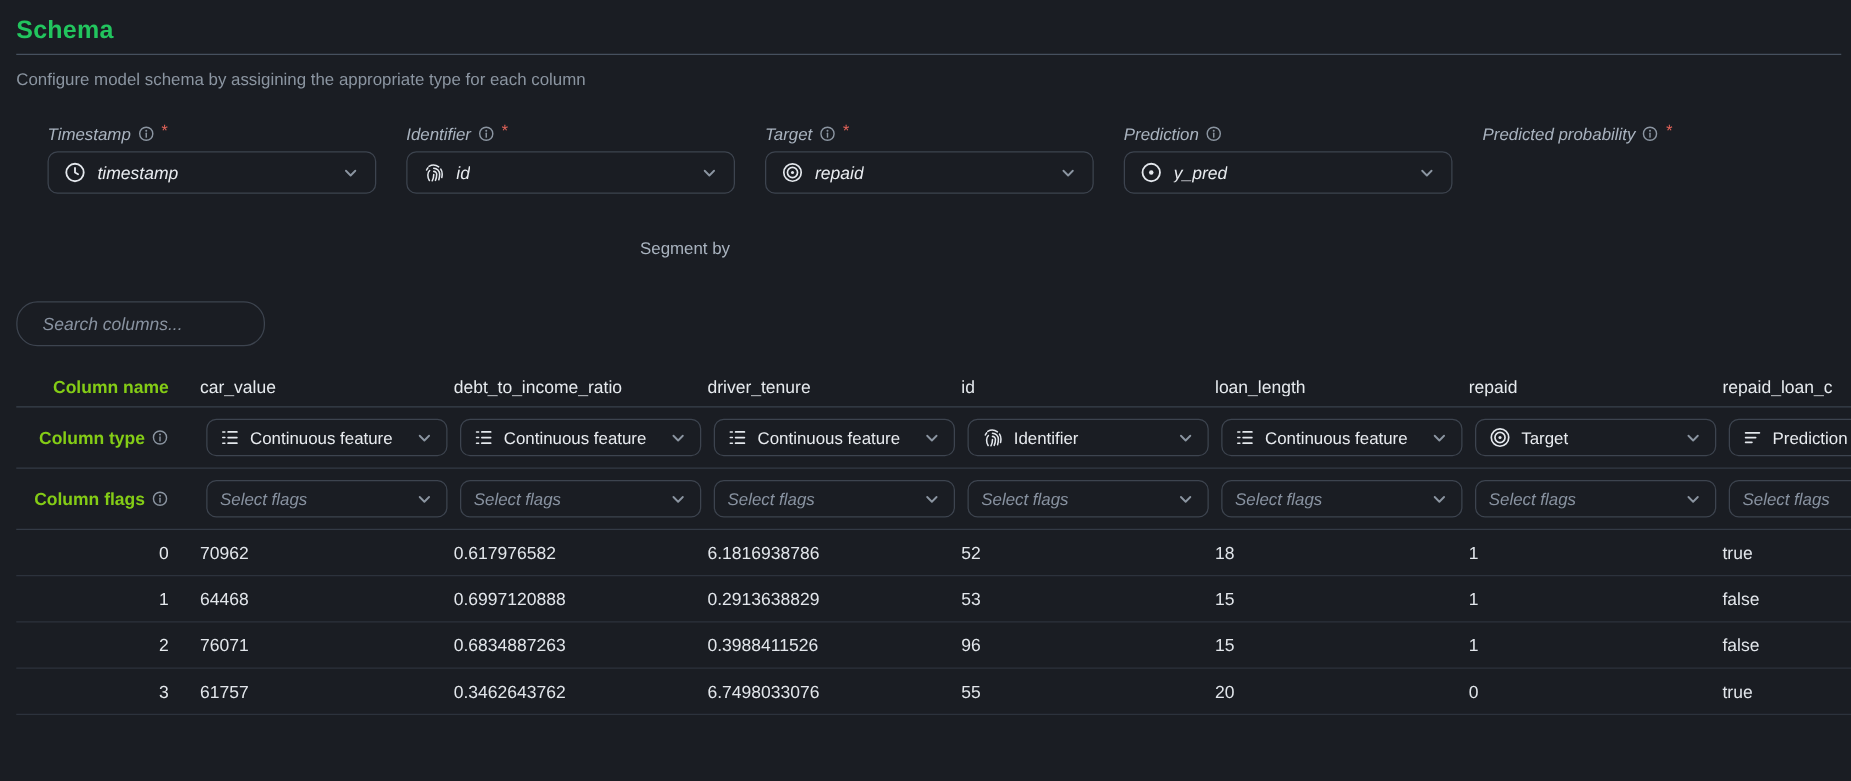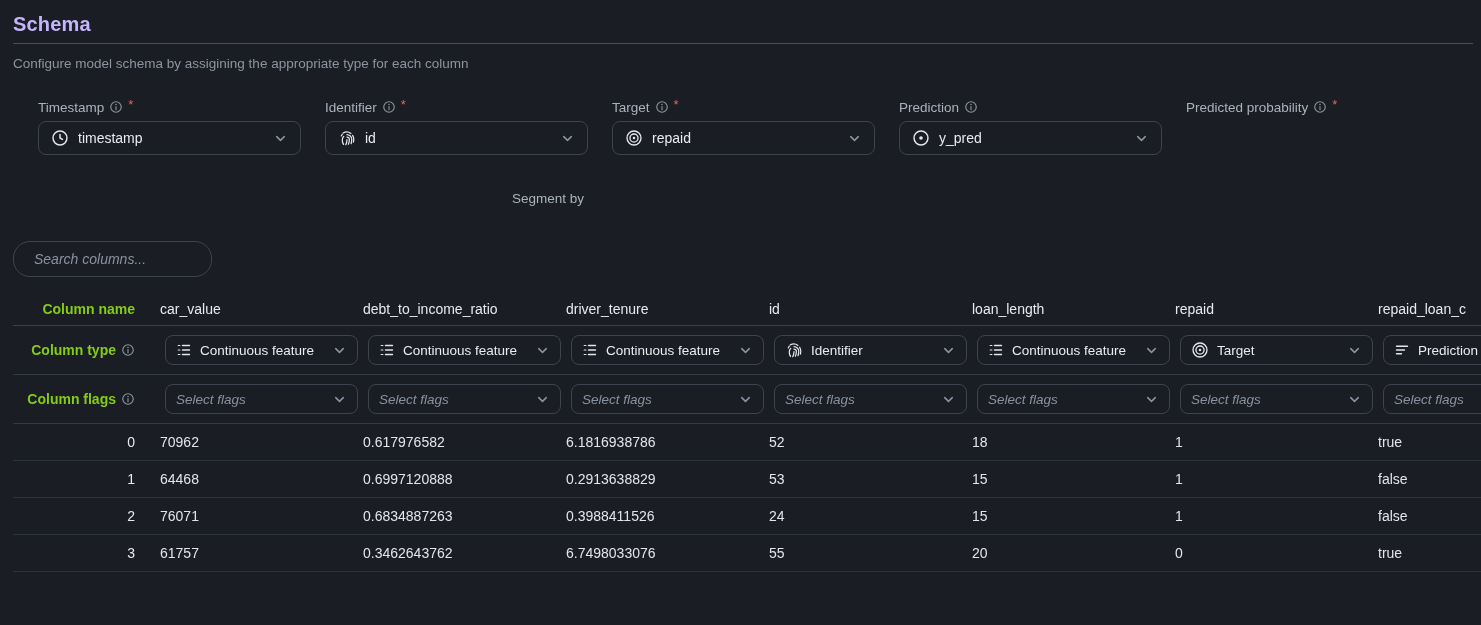--- a/index.html
+++ b/index.html
@@ -6,28 +6,28 @@
   html, body {
     width: 1481px; height: 625px;
     background: #1a1d23;
     overflow: hidden;
     font-family: "Liberation Sans", "DejaVu Sans", sans-serif;
     color: #e8ebef;
   }
   .page-title {
     margin: 12px 0 0 13px;
     font-size: 20px; line-height: 24px; font-weight: bold;
-    color: #c4b5fd; letter-spacing: .2px;
+    color: #22c55e; letter-spacing: .2px;
   }
   .title-divider { height: 1px; background: #46505e; margin: 7px 8px 0 13px; }
   .subtitle { margin: 12px 13px 0 13px; font-size: 13.5px; line-height: 16px; color: #8b95a1; }
 
   
   .fields-row { display: flex; gap: 24px; margin: 28px 0 0 38px; }
-  .field { width: 263px; }
+  .field { width: 263px; font-style: italic; }
   .field-label {
     display: flex; align-items: center; gap: 5px;
     font-size: 13.5px; color: #a9b3bf; height: 14px; margin-bottom: 7px;
   }
   .req { color: #e5645a; font-size: 13px; line-height: 10px; margin-top: -4px; }
   .icon { display: inline-flex; align-items: center; justify-content: center; color: #8b95a1; flex: 0 0 auto; }
   .icon svg { display: block; }
 
   .select {
     display: flex; align-items: center; gap: 9px;
@@ -457,21 +457,21 @@
         <div class="cell">53</div>
         <div class="cell">15</div>
         <div class="cell">1</div>
         <div class="cell">false</div>
       </div>
       <div class="t-row data-row">
         <div class="label-cell">2</div>
         <div class="cell">76071</div>
         <div class="cell">0.6834887263</div>
         <div class="cell">0.3988411526</div>
-        <div class="cell">24</div>
+        <div class="cell">96</div>
         <div class="cell">15</div>
         <div class="cell">1</div>
         <div class="cell">false</div>
       </div>
       <div class="t-row data-row">
         <div class="label-cell">3</div>
         <div class="cell">61757</div>
         <div class="cell">0.3462643762</div>
         <div class="cell">6.7498033076</div>
         <div class="cell">55</div>

